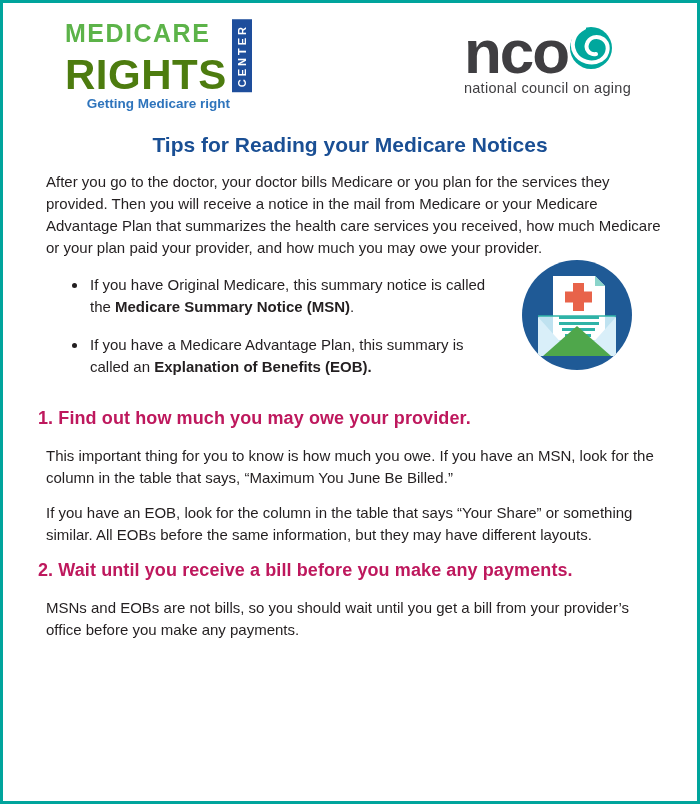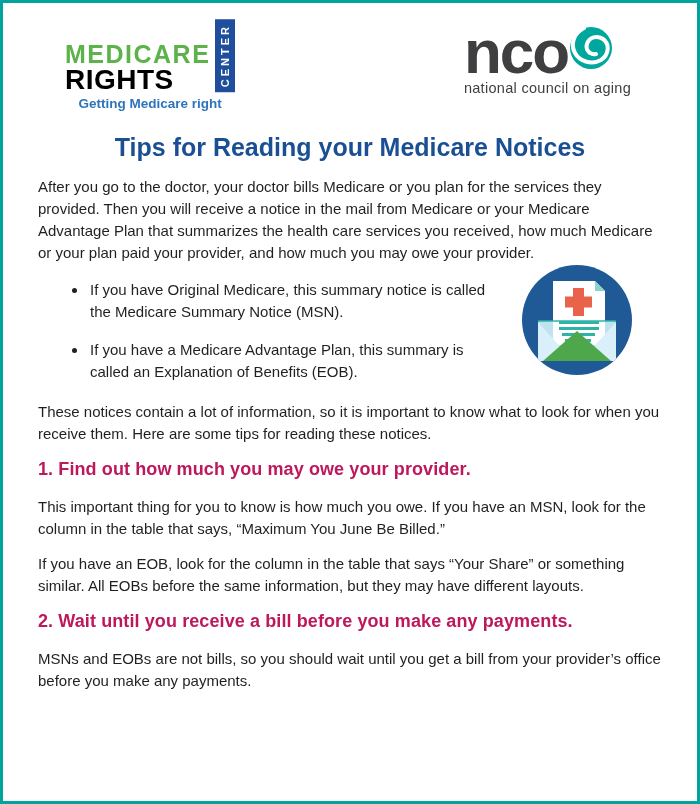--- a/index.html
+++ b/index.html
@@ -21,22 +21,22 @@
     justify-content: space-between;
     align-items: flex-start;
     padding: 16px 66px 0 62px;
   }
   .mrc-row { display: flex; align-items: flex-end; }
   .mrc-medicare {
     font-size: 25px; font-weight: bold; color: #5CB349;
     letter-spacing: 1.5px; line-height: 1.0;
   }
   .mrc-rights {
-    font-size: 28px; font-weight: bold; color: #000000;
-    letter-spacing: 0.5px; line-height: 0.85; margin-top: 1px;
+    font-size: 42px; font-weight: bold; color: #4d7c0f;
+    letter-spacing: 0.5px; line-height: 0.85; margin-top: 11px;
   }
   .mrc-center {
     writing-mode: vertical-rl; transform: rotate(180deg);
     background: #1E4E9C; color: #ffffff;
     font-size: 11px; font-weight: bold; letter-spacing: 3px;
     padding: 5px 4px; margin-left: 5px; text-align: center;
   }
   .mrc-tagline {
     color: #2E74BC; font-size: 13.5px; font-weight: bold;
     text-align: center; margin-top: 4px;
@@ -51,33 +51,33 @@
   .ncoa-a { margin: 0 0 -1px 2px; }
   .ncoa-tagline {
     color: #3F3E41; font-size: 14.5px; margin-top: 8px;
     letter-spacing: 0.3px;
   }
 
   
   .content { padding: 0 35px; color: #231F20; }
   .doc-title {
     text-align: center; color: #1A4F94;
-    font-size: 25px; font-weight: bold;
+    font-size: 21px; font-weight: bold;
     margin-top: 22px;
   }
-  p.body { font-size: 15px; line-height: 22px; margin: 0 0 13px 0; }
+  p.body { font-size: 15px; line-height: 22px; margin: 0 0 13px 8px; }
   .intro { margin-top: 14px !important; }
 
   .bullet-row { display: flex; align-items: flex-start; margin-bottom: 2px; }
   ul.bullets { margin: 2px 0 0 0; padding-left: 50px; list-style: disc; }
   ul.bullets li {
     width: 418px; font-size: 15px; line-height: 22px;
     margin-bottom: 16px; padding-left: 2px;
   }
-  ul.bullets li strong { font-weight: normal; }
+  ul.bullets li strong { font-weight: bold; }
   .notice-icon-wrap { margin-left: auto; margin-right: 30px; margin-top: -12px; }
 
   h2.section-heading {
     color: #be185d; font-size: 18px; font-weight: bold;
     margin: 14px 0 16px 0; letter-spacing: 0.1px;
   }
 </style>
 </head>
 <body>
 
@@ -147,21 +147,20 @@
             <rect x="43" y="74" width="26" height="3" fill="#2FB3A7"></rect>
             <path d="M16 56 H94" stroke="#2FB3A7" stroke-width="1.6"></path>
             <path d="M16 57 L51 96 H16 Z" fill="#D9EFF9"></path>
             <path d="M94 57 L59 96 H94 Z" fill="#D9EFF9"></path>
             <path d="M55 66 L89 96 H21 Z" fill="#4FA74B"></path>
           </g>
         </svg>
       </div>
     </div>
 
-    <p class="body">These notices contain a lot of information, so it is important to know what to look for when you receive them. Here are some tips for reading these notices.</p>
 
     <h2 class="section-heading">1. Find out how much you may owe your provider.</h2>
 
 
     <p class="body">This important thing for you to know is how much you owe. If you have an MSN, look for the column in the table that says, “Maximum You June Be Billed.”</p>
 
     <p class="body">If you have an EOB, look for the column in the table that says “Your Share” or something similar. All EOBs before the same information, but they may have different layouts.</p>
 
     <h2 class="section-heading">2. Wait until you receive a bill before you make any payments.</h2>
 

